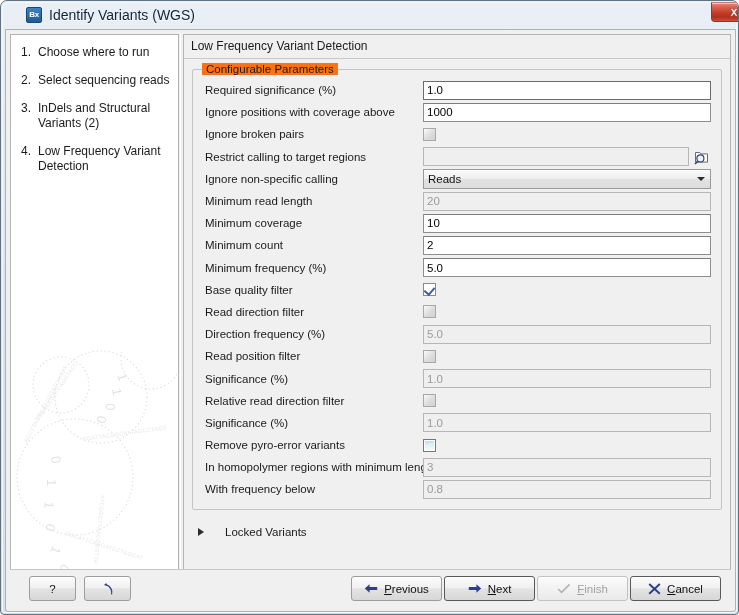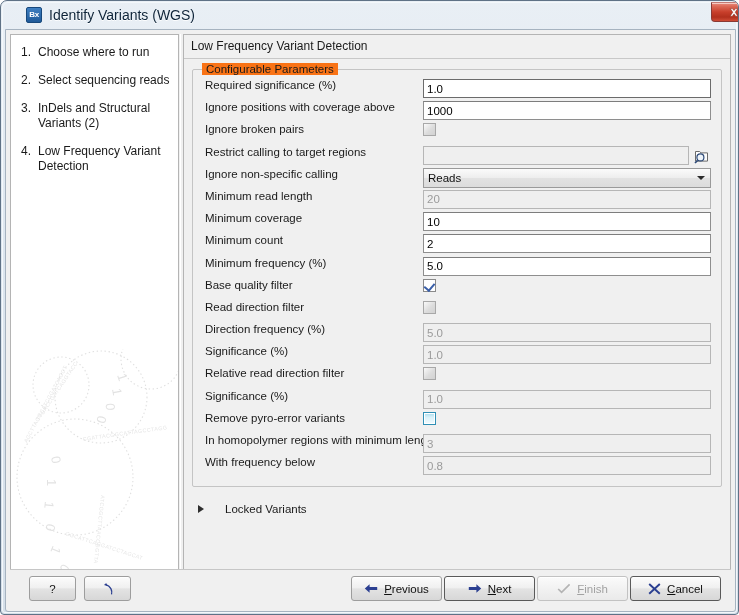--- a/index.html
+++ b/index.html
@@ -209,21 +209,21 @@
     background: #f97316;
     padding: 0 4px;
     font-size: 11.5px;
     color: #1a1a1a;
     white-space: nowrap;
   }
 
   
   .row {
     display: flex;
-    align-items: flex-start;
+    align-items: center;
     height: 22.2px;
   }
   .row-label {
     flex: 0 0 226px;
     width: 226px;
     box-sizing: border-box;
     padding-left: 8px;
     font-size: 11.5px;
     color: #1a1a1a;
     white-space: nowrap;
@@ -569,20 +569,26 @@
             </div>
           </div>
 
           <div class="row">
             <div class="row-label">Direction frequency (%)</div>
             <div class="row-field">
               <input class="txt disabled" type="text" disabled="" value="5.0" style="">
             </div>
           </div>
 
+          <div class="row">
+            <div class="row-label">Read position filter</div>
+            <div class="row-field">
+              <div class="cb unchecked"></div>
+            </div>
+          </div>
 
           <div class="row">
             <div class="row-label">Significance (%)</div>
             <div class="row-field">
               <input class="txt disabled" type="text" disabled="" value="1.0" style="">
             </div>
           </div>
 
           <div class="row">
             <div class="row-label">Relative read direction filter</div>

